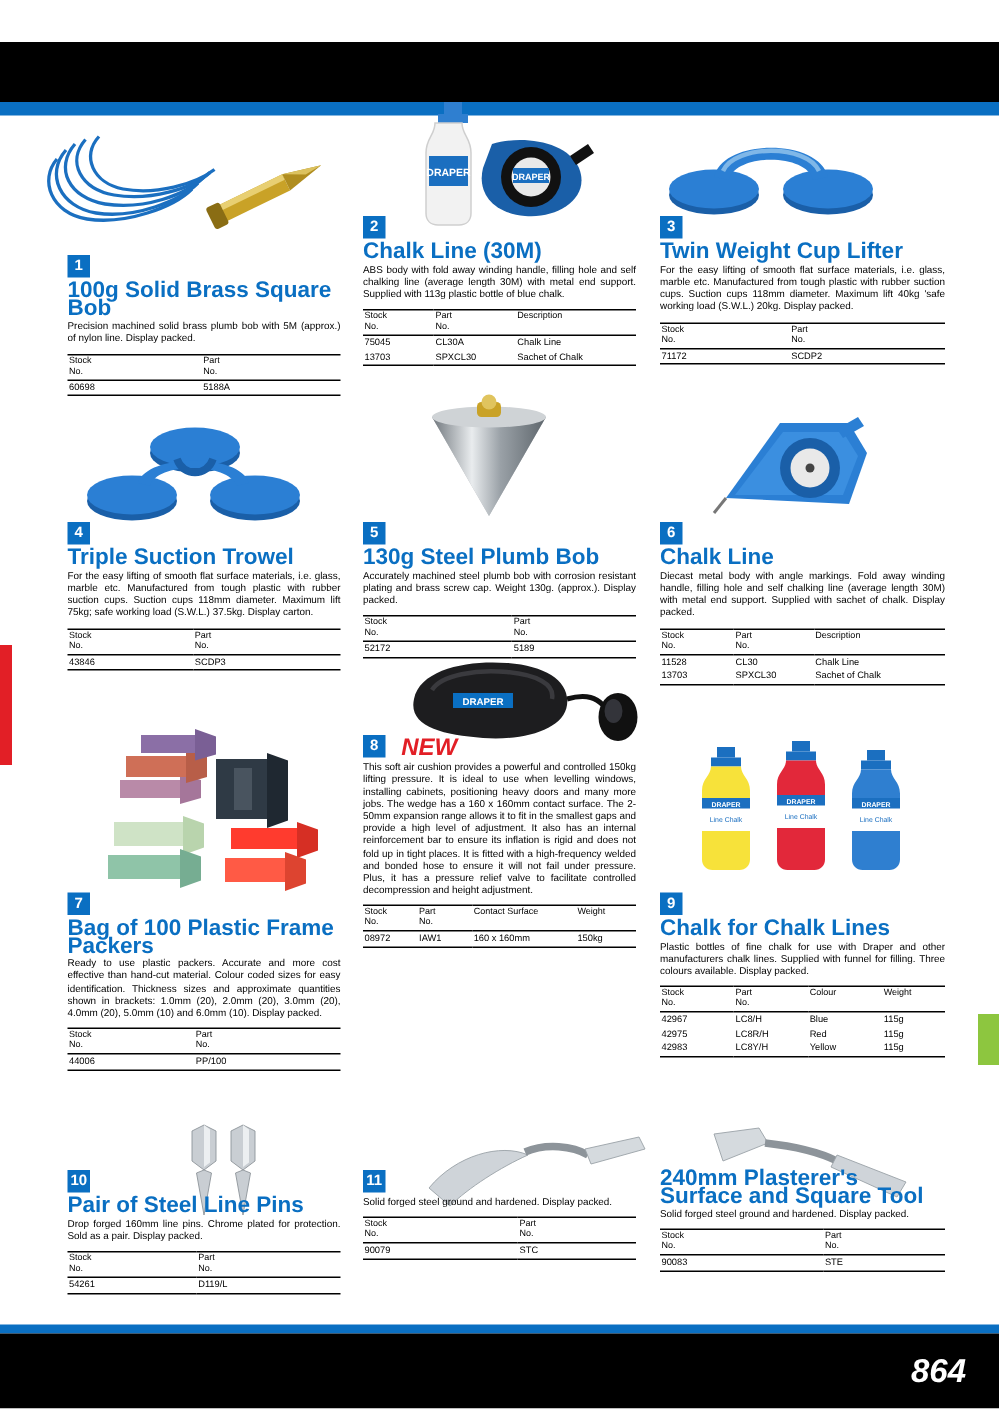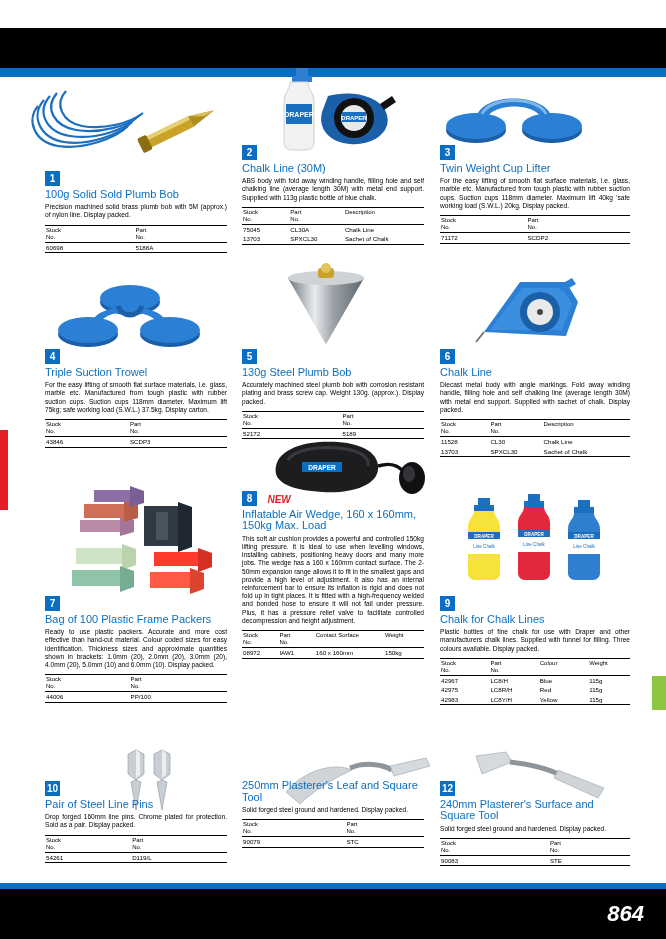--- a/index.html
+++ b/index.html
@@ -59,25 +59,25 @@
   .num-badge {
     display:inline-block;
     background:#0a6fc2; color:#fff;
     font-size:10px; font-weight:bold;
     width:15px; height:15px; line-height:15px;
     text-align:center; margin-bottom:3px;
     vertical-align:middle;
   }
   .new-badge {
     display:inline-block; color:#e21f26; font-weight:bold;
-    font-size:10px; font-style:italic; margin-left:6px;
+    font-size:16px; font-style:italic; margin-left:6px;
     vertical-align:middle;
   }
   .prod-title {
-    color:#0a6fc2; font-weight:normal; font-size:11px;
+    color:#0a6fc2; font-weight:bold; font-size:15px;
     line-height:11.5px; margin:0 0 3px 0;
   }
   .prod-desc {
     color:#000; font-size:6.6px; line-height:8.2px;
     text-align:justify; margin:0;
   }
   
   table.spec {
     border-collapse:collapse; width:100%;
     font-size:6px; margin-top:5px;
@@ -153,21 +153,21 @@
       <ellipse cx="34" cy="48" rx="30" ry="13" fill="#2b7fd4"></ellipse>
       <ellipse cx="110" cy="52" rx="30" ry="13" fill="#1a5fa8"></ellipse>
       <ellipse cx="110" cy="48" rx="30" ry="13" fill="#2b7fd4"></ellipse>
       <path d="M34 40 C40 14 104 14 110 40 l-10 2 C96 24 48 24 44 42z" fill="#2b7fd4"></path>
       <path d="M40 36 C48 18 96 18 104 36" stroke="#7fb7e8" stroke-width="3" fill="none"></path>
     </svg>
   </div>
 
   <div class="col" style="left:45px; top:170px; width:182px;">
     <div><span class="num-badge">1</span></div>
-    <div class="prod-title">100g Solid Sold Plumb Bob</div>
+    <div class="prod-title">100g Solid Brass Square Bob</div>
     <div class="prod-desc">Precision machined solid brass plumb bob with 5M (approx.) of nylon line. Display packed.</div>
     <table class="spec">
       <tbody>
           <tr>
             <th>Stock
 No.</th>
             <th>Part
 No.</th>
           </tr>
       <tr>
@@ -423,21 +423,20 @@
           </tr>
     </tbody>
       </table>
   </div>
 
   <div class="col" style="left:242px; top:490px; width:182px;">
     <div>
       <span class="num-badge">8</span>
       <span class="new-badge">NEW</span>
     </div>
-    <div class="prod-title">Inflatable Air Wedge, 160 x 160mm, 150kg Max. Load</div>
     <div class="prod-desc">This soft air cushion provides a powerful and controlled 150kg lifting pressure. It is ideal to use when levelling windows, installing cabinets, positioning heavy doors and many more jobs. The wedge has a 160 x 160mm contact surface. The 2-50mm expansion range allows it to fit in the smallest gaps and provide a high level of adjustment. It also has an internal reinforcement bar to ensure its inflation is rigid and does not fold up in tight places. It is fitted with a high-frequency welded and bonded hose to ensure it will not fail under pressure. Plus, it has a pressure relief valve to facilitate controlled decompression and height adjustment.</div>
     <table class="spec">
       <tbody>
           <tr>
         <th style="width:20%">Stock
 No.</th>
         <th style="width:20%">Part
 No.</th>
         <th style="width:38%">Contact Surface</th>
         <th>Weight</th>
@@ -531,40 +530,39 @@
           </tr>
       <tr>
             <td>54261</td>
             <td>D119/L</td>
           </tr>
     </tbody>
       </table>
   </div>
 
   <div class="col" style="left:242px; top:780px; width:182px;">
-    <div class="prod-title">250mm Plasterer's Leaf and Square Tool</div>
+    <div><span class="num-badge">11</span></div>
     <div class="prod-desc">Solid forged steel ground and hardened. Display packed.</div>
     <table class="spec">
       <tbody>
           <tr>
             <th>Stock
 No.</th>
             <th>Part
 No.</th>
           </tr>
       <tr>
             <td>90079</td>
             <td>STC</td>
           </tr>
     </tbody>
       </table>
   </div>
 
   <div class="col" style="left:440px; top:780px; width:190px;">
-    <div><span class="num-badge">12</span></div>
     <div class="prod-title">240mm Plasterer's Surface and Square Tool</div>
     <div class="prod-desc">Solid forged steel ground and hardened. Display packed.</div>
     <table class="spec">
       <tbody>
           <tr>
             <th>Stock
 No.</th>
             <th>Part
 No.</th>
           </tr>

